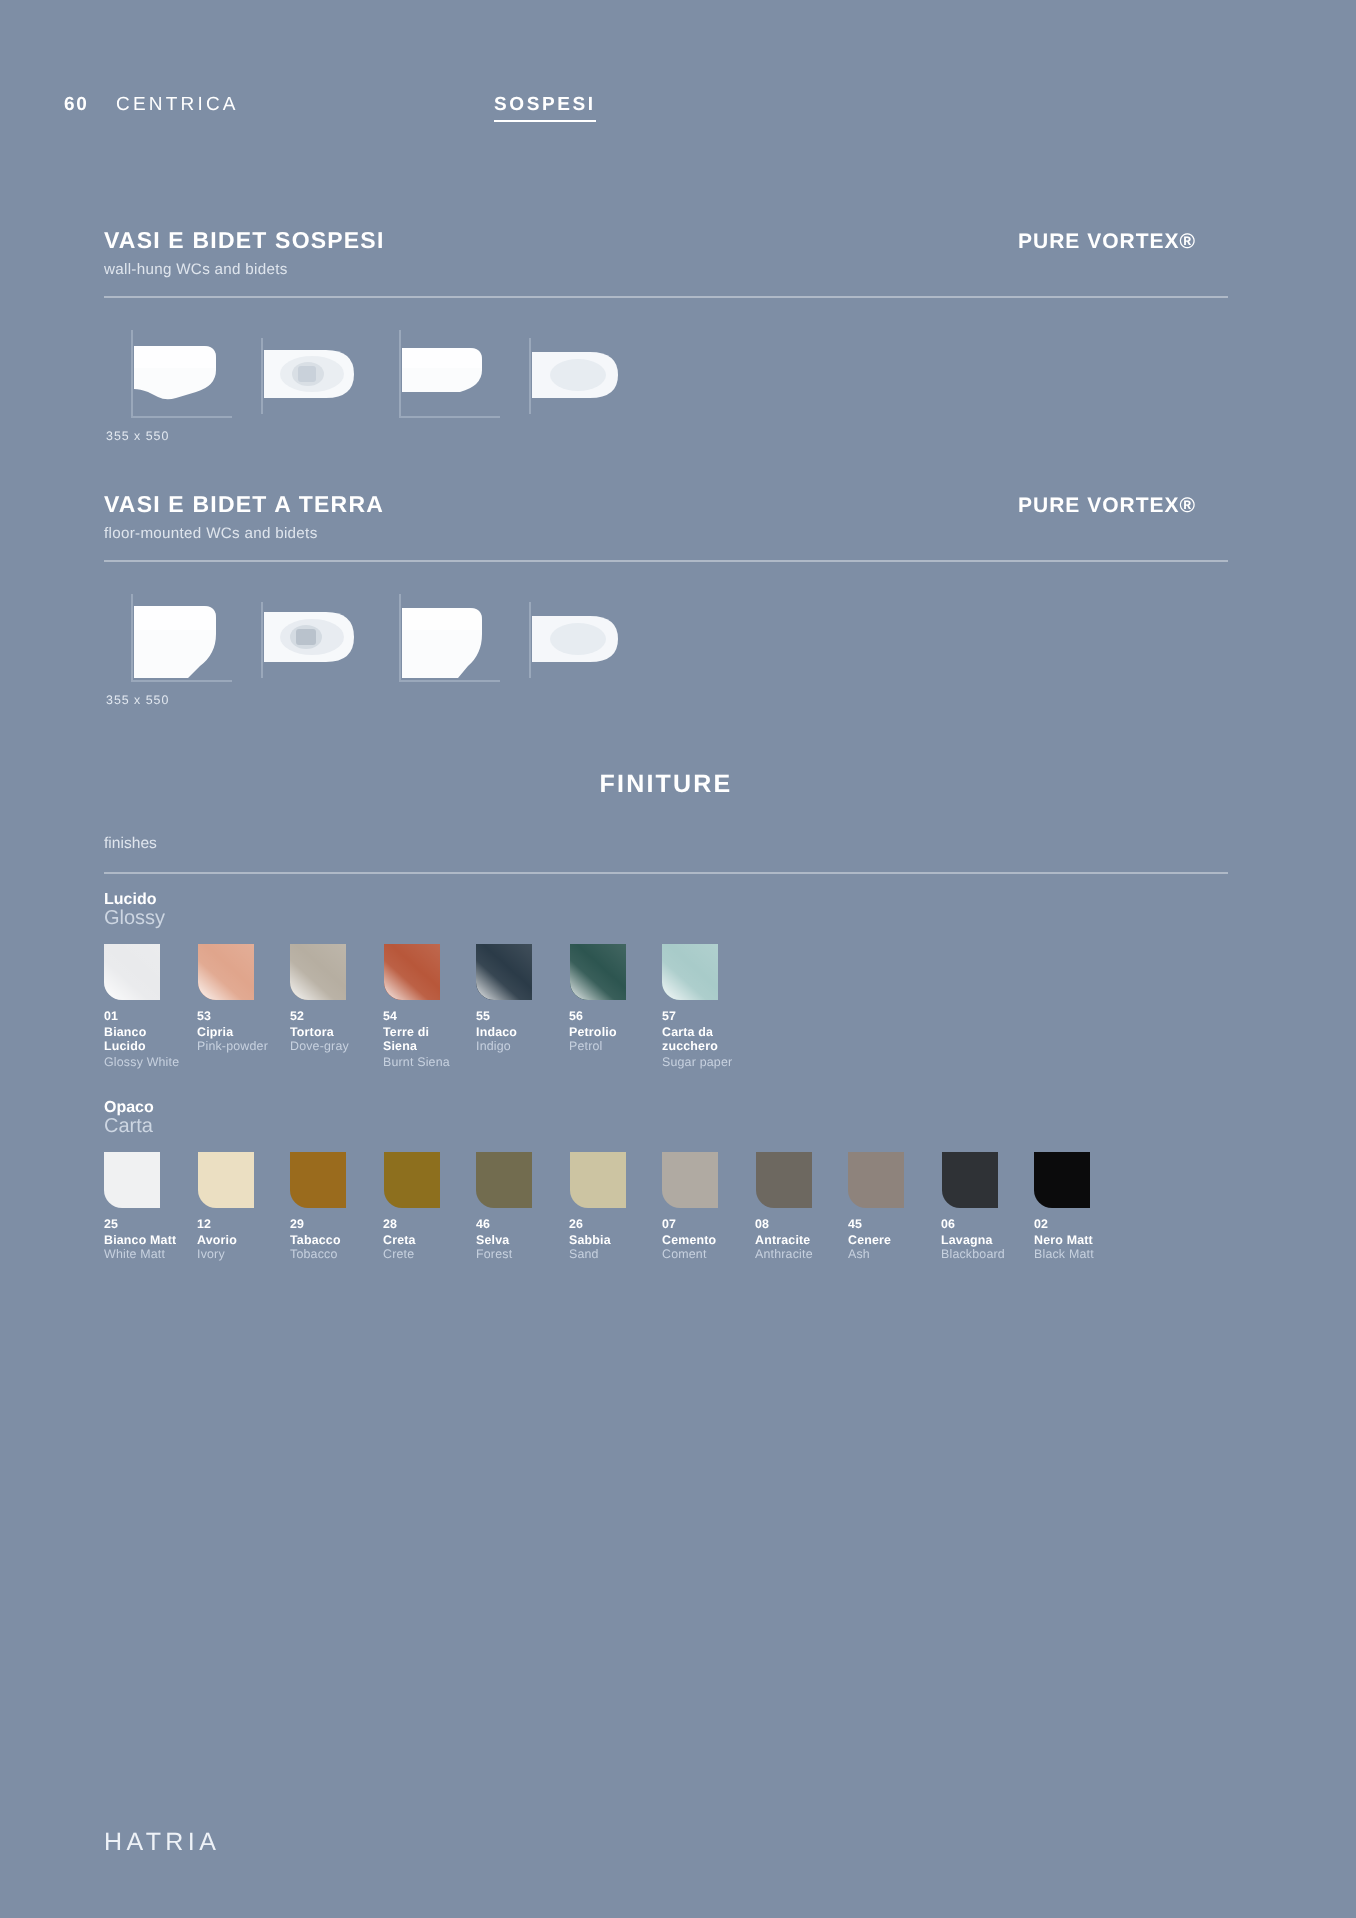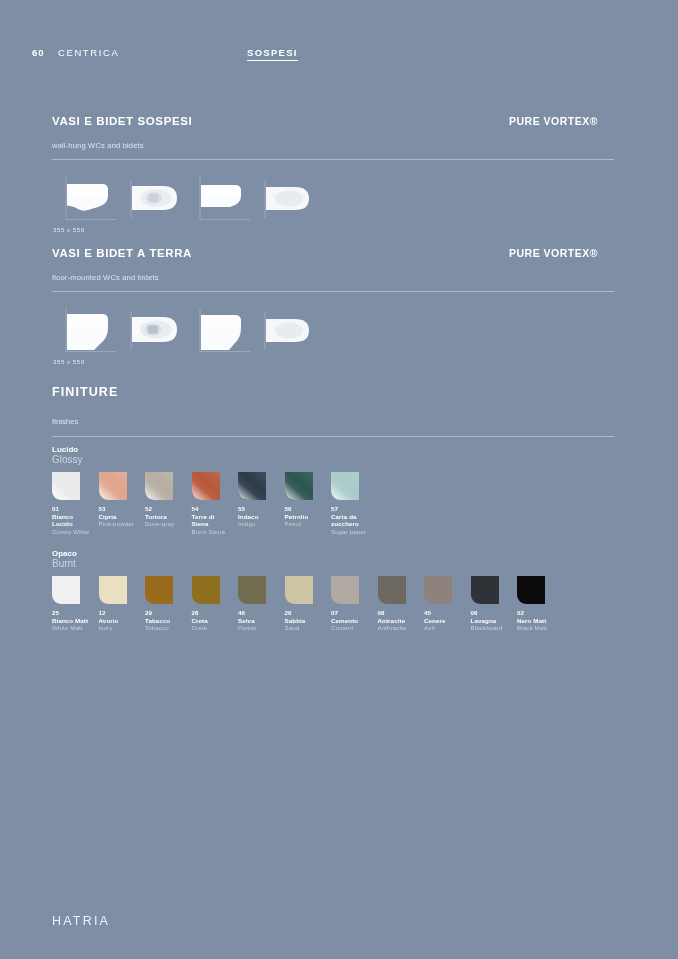--- a/index.html
+++ b/index.html
@@ -15,32 +15,32 @@
 
   
   .header{position:absolute;left:32px;top:47px;right:32px;height:18px;}
   .hdr-page{position:absolute;left:0;top:0;font-size:9.5px;font-weight:bold;letter-spacing:.9px;color:#ffffff;}
   .hdr-brand{position:absolute;left:26px;top:0;font-size:9.5px;letter-spacing:1.6px;color:#ffffff;}
   .hdr-section{position:absolute;left:215px;top:0;font-size:9.5px;font-weight:bold;letter-spacing:1.3px;color:#ffffff;border-bottom:1px solid #ffffff;padding-bottom:2px;}
 
   
   .section{position:absolute;left:52px;width:562px;}
   .sec-title{font-size:11.5px;font-weight:bold;letter-spacing:.6px;color:#ffffff;line-height:14px;}
-  .sec-sub{font-size:7.6px;color:#dfe5ed;letter-spacing:.15px;line-height:11px;margin-top:12px;}
+  .sec-sub{font-size:7.6px;color:#dfe5ed;letter-spacing:.15px;line-height:11px;margin-top:1px;}
   .sec-right{position:absolute;right:16px;top:1px;font-size:10.5px;font-weight:bold;letter-spacing:.5px;color:#ffffff;}
   .rule{height:1px;background:rgba(255,255,255,.38);margin-top:8px;}
 
   
   .products{position:relative;height:58px;margin-top:14px;}
   .prod{position:absolute;top:0;width:62px;height:50px;}
   .prod svg{display:block;}
   .dim{position:absolute;left:1px;top:52px;font-size:6.2px;letter-spacing:.5px;color:#e2e8f0;white-space:nowrap;}
 
   
-  .fin-title{font-size:12.5px;font-weight:bold;letter-spacing:1.1px;color:#ffffff;line-height:15px;}
+  .fin-title{font-size:12.5px;font-weight:bold;letter-spacing:1.1px;color:#ffffff;line-height:15px;text-align:center;}
   .fin-sub{font-size:7.8px;color:#dfe5ed;line-height:11px;margin-top:16px;}
 
   .grp-name{font-size:8px;font-weight:bold;color:#ffffff;line-height:10px;}
   .grp-sub{font-size:10px;color:#cdd6e2;line-height:10px;}
 
   .swatch-row{position:relative;}
   .sw{position:absolute;top:0;width:40px;}
   .chip{width:28px;height:28px;border-radius:0 0 0 9px;position:relative;overflow:hidden;}
   .chip.glossy::after{
     content:"";position:absolute;inset:0;border-radius:0 0 0 9px;
@@ -199,21 +199,21 @@
             <div class="chip glossy" style="background: rgb(168, 203, 201);"></div>
             <div class="sw-code">57</div>
             <div class="sw-it">Carta da zucchero</div>
             <div class="sw-en">Sugar paper</div>
           </div>
         </div>
     </div>
 
     <div style="margin-top:14px;">
       <div class="grp-name">Opaco</div>
-      <div class="grp-sub">Burnt</div>
+      <div class="grp-sub">Carta</div>
       <div class="swatch-row" id="row-matt" style="height:66px;margin-top:7px;">
           <div class="sw" style="left: 0px;">
             <div class="chip" style="background: rgb(240, 241, 242);"></div>
             <div class="sw-code">25</div>
             <div class="sw-it">Bianco Matt</div>
             <div class="sw-en">White Matt</div>
           </div>
           <div class="sw" style="left: 46.5px;">
             <div class="chip" style="background: rgb(235, 223, 194);"></div>
             <div class="sw-code">12</div>

